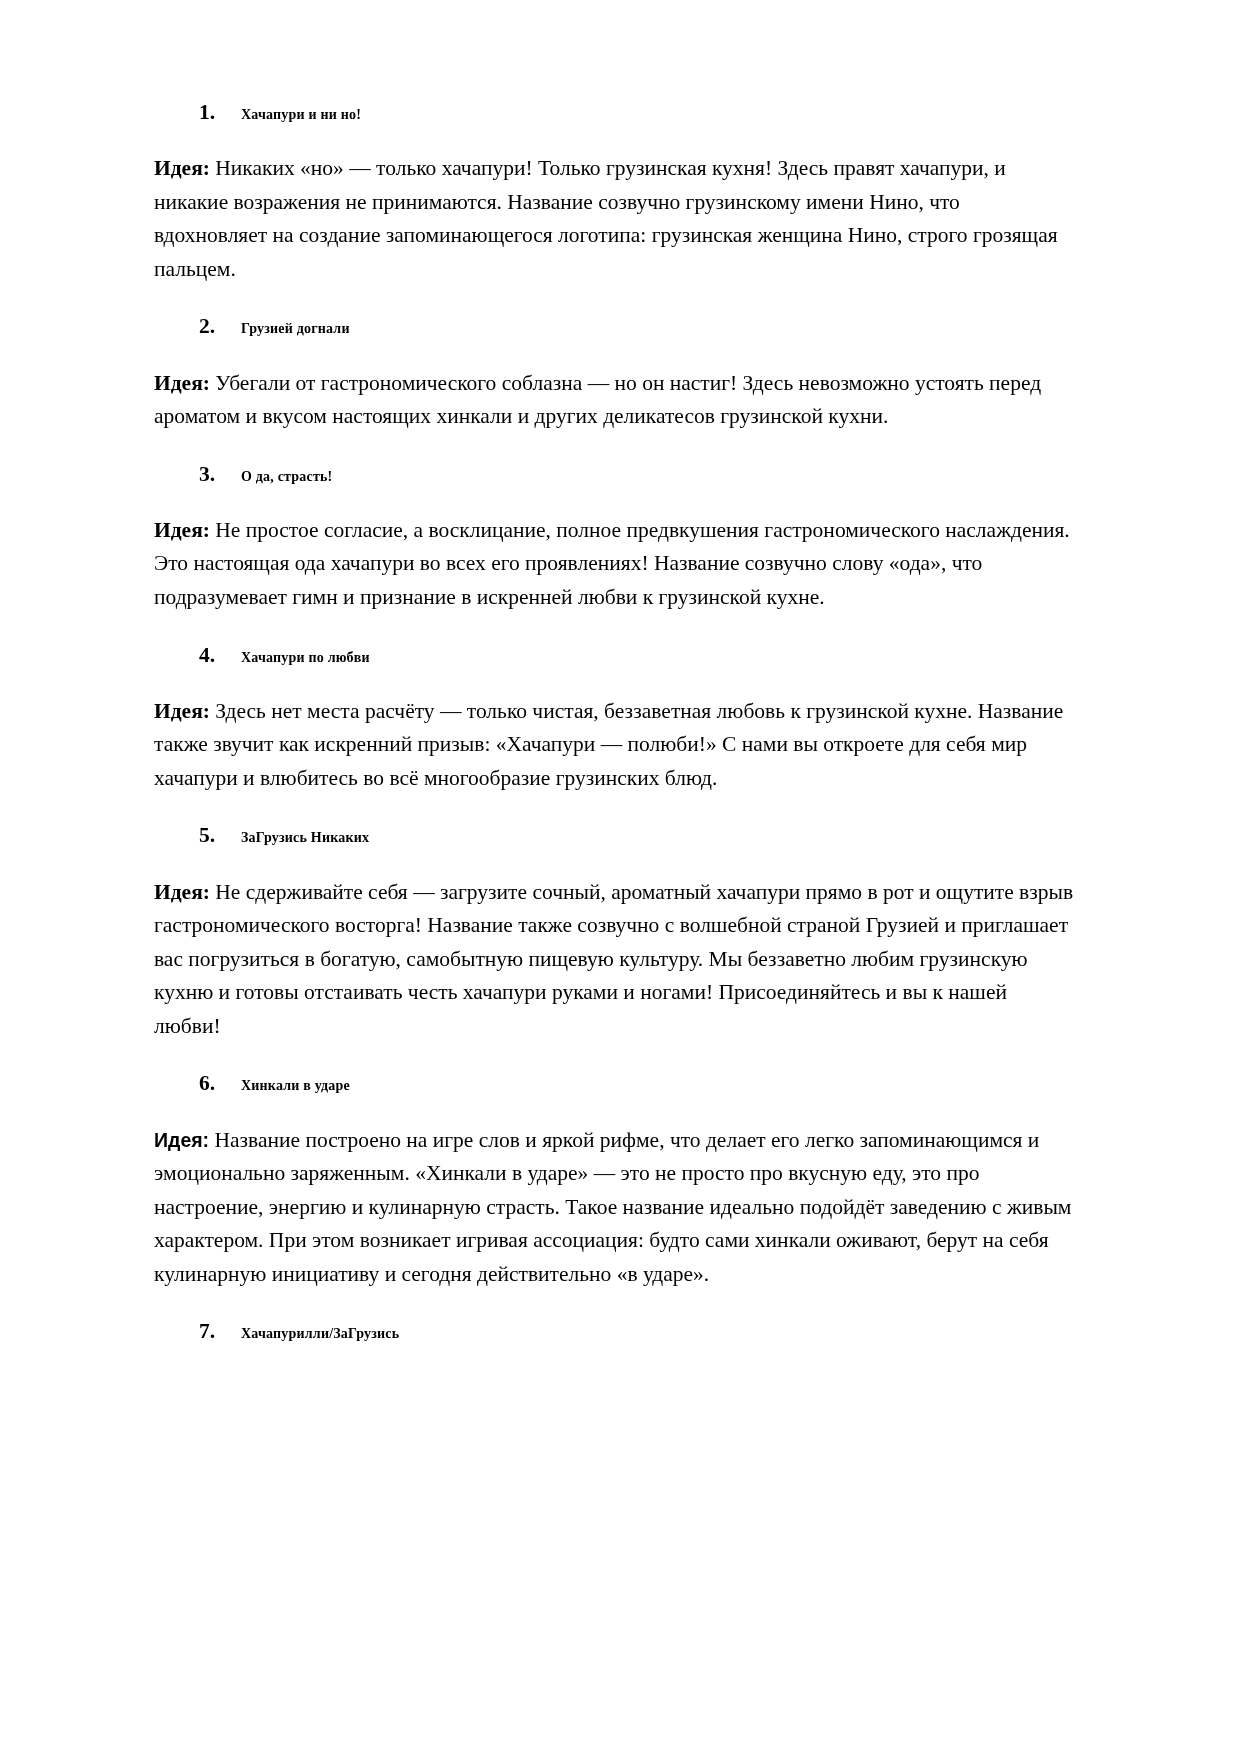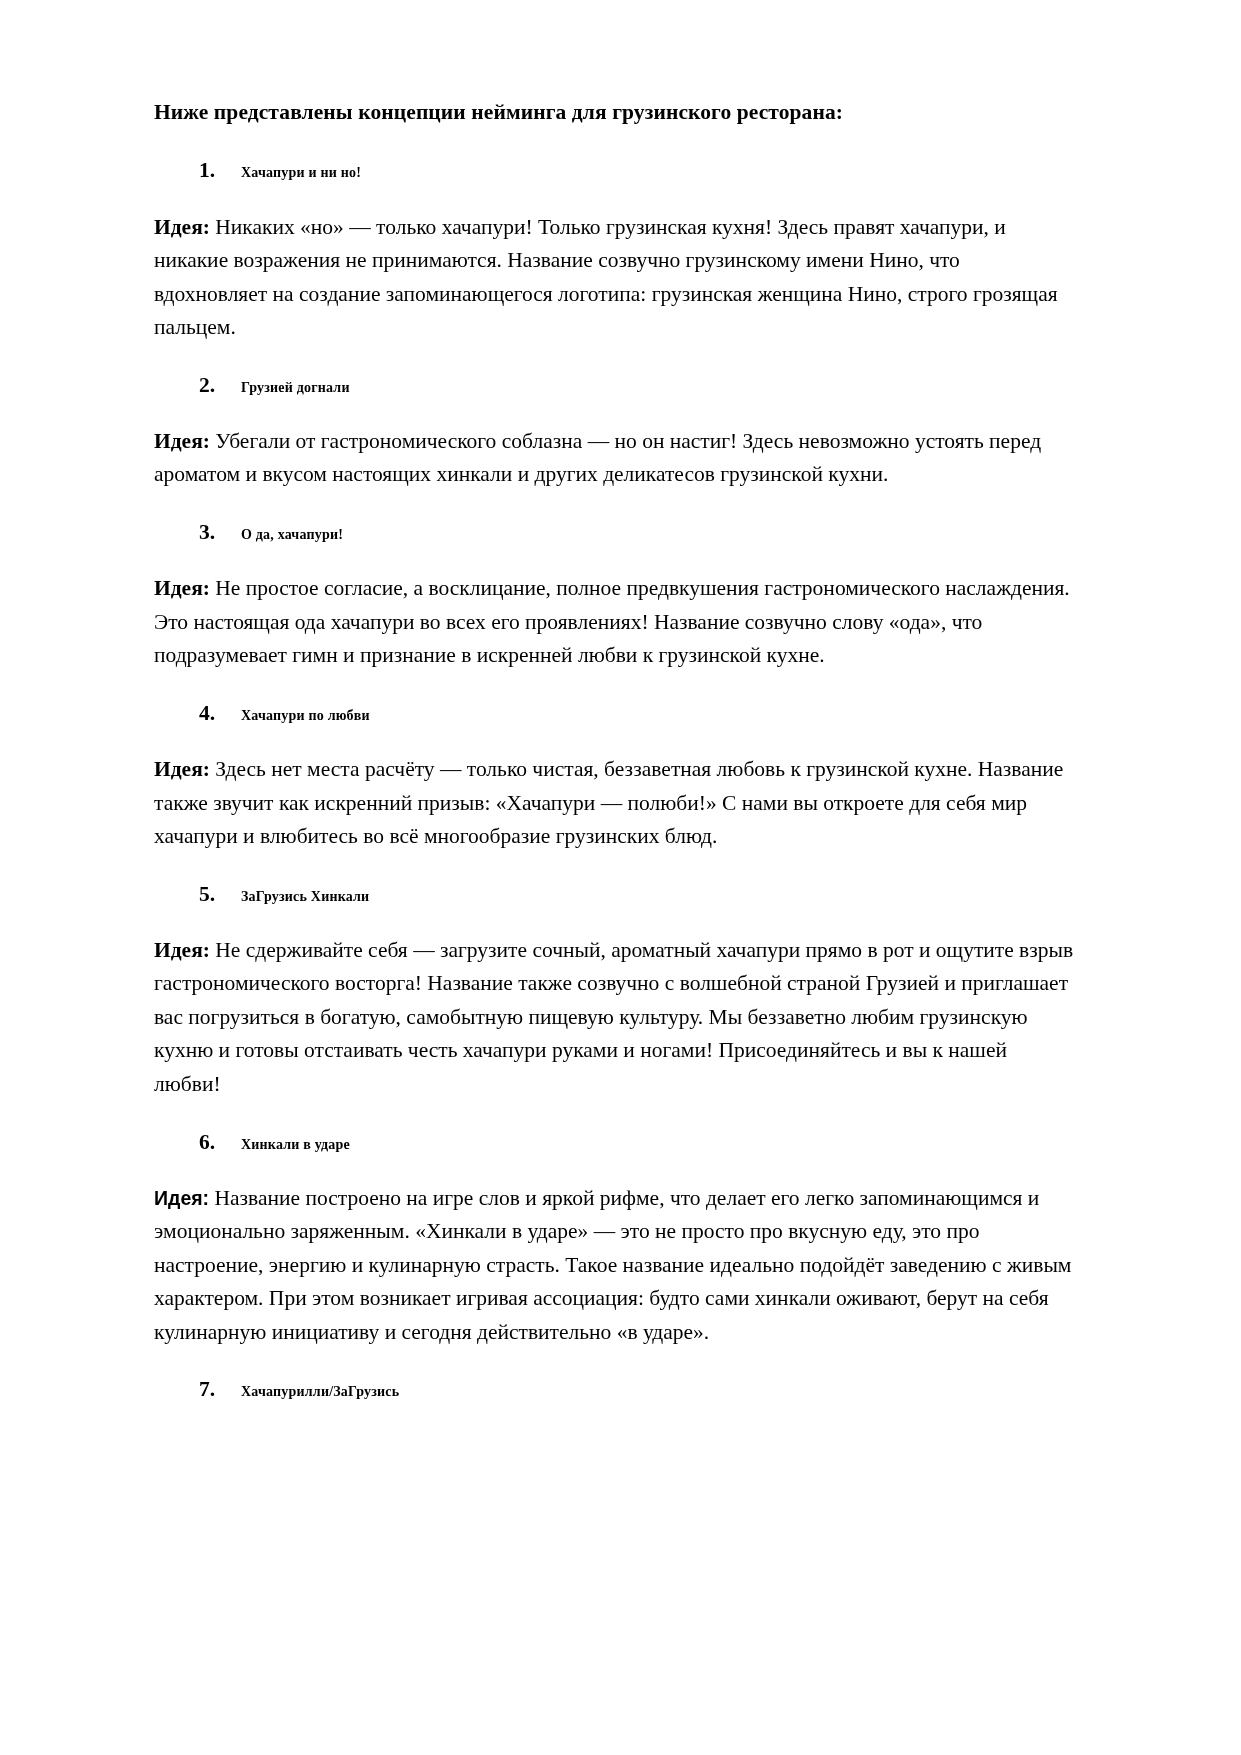--- a/index.html
+++ b/index.html
@@ -83,58 +83,57 @@
   .idea .idea-text {
     font-weight: normal;
   }
 </style>
 </head>
 <body>
 
 <div class="page">
   <div class="doc-body">
 
-    <p class="intro-title">Ниже представлены концепции нейминга для грузинского ресторана:</p>
 
 
     <div class="num-item">
       <span class="num">1.</span>
       <span class="num-title">Хачапури и ни но!</span>
     </div>
     <p class="idea">
       <span class="idea-label">Идея:</span><span class="idea-text"> Никаких «но» — только хачапури! Только грузинская кухня! Здесь правят хачапури, и никакие возражения не принимаются. Название созвучно грузинскому имени Нино, что вдохновляет на создание запоминающегося логотипа: грузинская женщина Нино, строго грозящая пальцем.</span>
     </p>
 
     <div class="num-item">
       <span class="num">2.</span>
       <span class="num-title">Грузией догнали</span>
     </div>
     <p class="idea">
       <span class="idea-label">Идея:</span><span class="idea-text"> Убегали от гастрономического соблазна — но он настиг! Здесь невозможно устоять перед ароматом и вкусом настоящих хинкали и других деликатесов грузинской кухни.</span>
     </p>
 
     <div class="num-item">
       <span class="num">3.</span>
-      <span class="num-title">О да, хачапури!</span>
+      <span class="num-title">О да, страсть!</span>
     </div>
     <p class="idea">
       <span class="idea-label">Идея:</span><span class="idea-text"> Не простое согласие, а восклицание, полное предвкушения гастрономического наслаждения. Это настоящая ода хачапури во всех его проявлениях! Название созвучно слову «ода», что подразумевает гимн и признание в искренней любви к грузинской кухне.</span>
     </p>
 
     <div class="num-item">
       <span class="num">4.</span>
       <span class="num-title">Хачапури по любви</span>
     </div>
     <p class="idea">
       <span class="idea-label">Идея:</span><span class="idea-text"> Здесь нет места расчёту — только чистая, беззаветная любовь к грузинской кухне. Название также звучит как искренний призыв: «Хачапури — полюби!» С нами вы откроете для себя мир хачапури и влюбитесь во всё многообразие грузинских блюд.</span>
     </p>
 
     <div class="num-item">
       <span class="num">5.</span>
-      <span class="num-title">ЗаГрузись Хинкали</span>
+      <span class="num-title">ЗаГрузись Никаких</span>
     </div>
     <p class="idea">
       <span class="idea-label">Идея:</span><span class="idea-text"> Не сдерживайте себя — загрузите сочный, ароматный хачапури прямо в рот и ощутите взрыв гастрономического восторга! Название также созвучно с волшебной страной Грузией и приглашает вас погрузиться в богатую, самобытную пищевую культуру. Мы беззаветно любим грузинскую кухню и готовы отстаивать честь хачапури руками и ногами! Присоединяйтесь и вы к нашей любви!</span>
     </p>
 
     <div class="num-item">
       <span class="num">6.</span>
       <span class="num-title">Хинкали в ударе</span>
     </div>
     <p class="idea">

